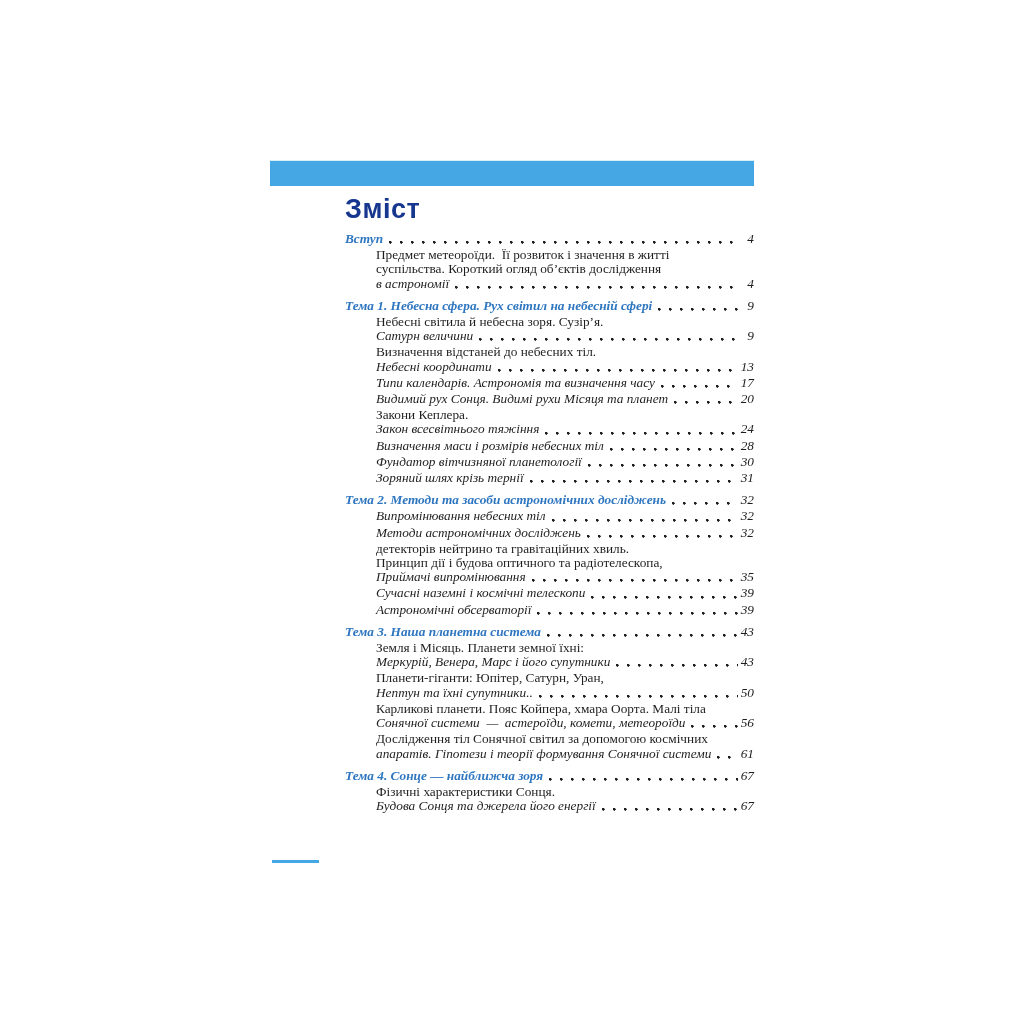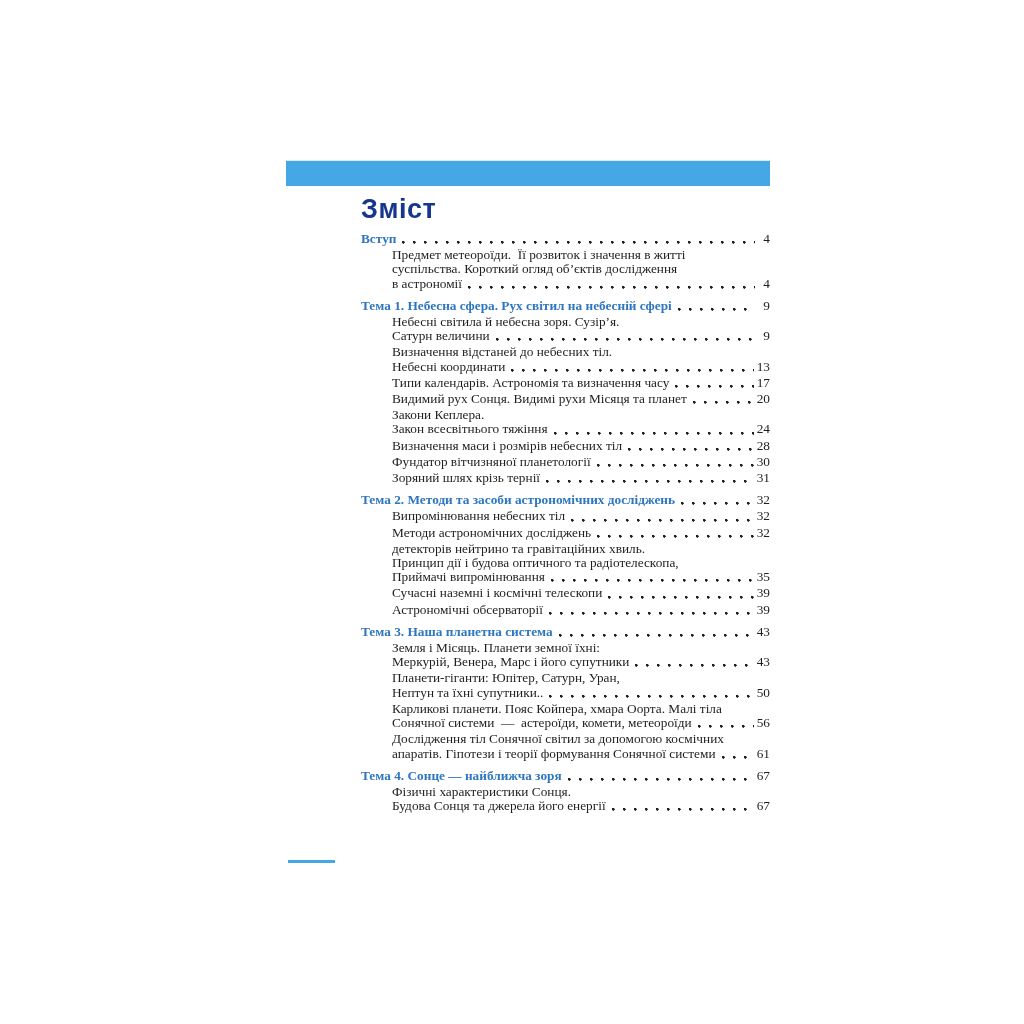--- a/index.html
+++ b/index.html
@@ -8,21 +8,21 @@
   *{margin:0;padding:0;box-sizing:border-box;}
   html,body{width:1024px;height:1024px;}
   body{
     background:var(--bg);
     font-family:"Liberation Serif", serif;
     color:var(--text);
     position:relative;
     overflow:hidden;
   }
   .sheet{
-    position:absolute; left:286px; top:160px; width:484px; height:720px;
+    position:absolute; left:270px; top:160px; width:484px; height:720px;
   }
   .band{
     width:484px; height:26px; background:var(--band);
     border-top:1px solid #d9edf9;
   }
   .content{ margin-left:75px; }
   .page-title{
     font-family:"Liberation Sans", sans-serif;
     font-weight:bold; font-size:27px; line-height:1;
     color:var(--title);
@@ -32,21 +32,21 @@
   .toc{
     font-size:13.3px; line-height:14.2px;
   }
   .item{ margin-top:2px; }
   .item.section{
     margin-top:8px;
     color:var(--accent); font-weight:bold;
   }
   .item.entry{ padding-left:31px; }
   .line{ white-space:pre-wrap; }
-  .row{ display:flex; align-items:flex-end; }
+  .row{ display:flex; align-items:flex-end;font-style:italic; }
   .txt{ white-space:pre-wrap; }
   .dots{
     flex:1 1 auto;
     align-self:flex-end;
     height:3px;
     margin:0 3px 2px 6px;
     background-image:radial-gradient(circle at 1.3px 1.3px, var(--text) 1.15px, transparent 1.55px);
     background-size:11px 3px;
     background-repeat:repeat-x;
     min-width:12px;

